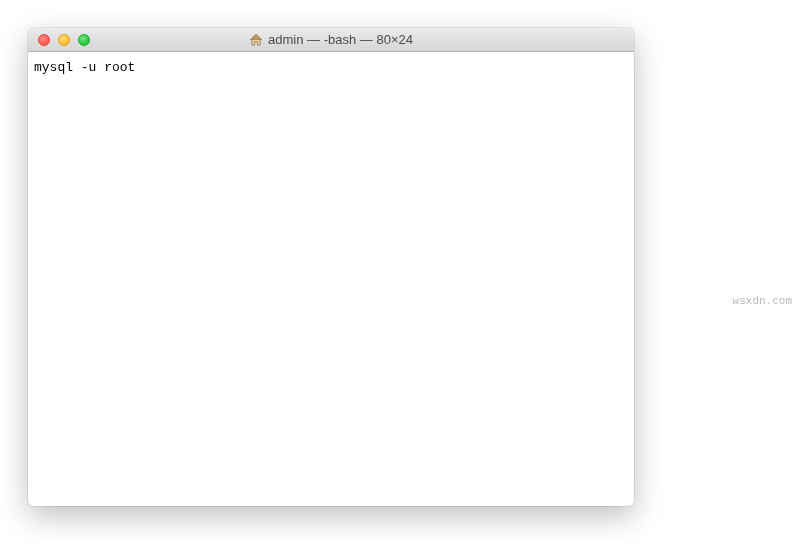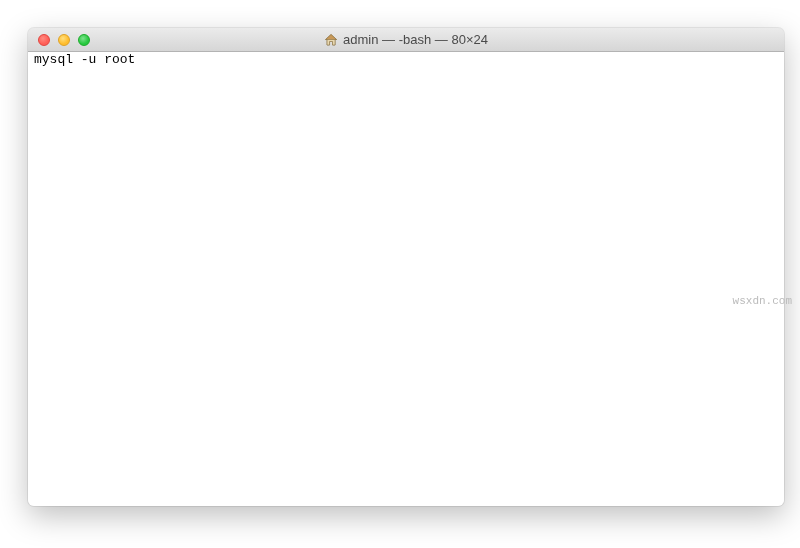--- a/index.html
+++ b/index.html
@@ -13,21 +13,21 @@
       height: 548px;
       background: #ffffff;
       font-family: -apple-system, BlinkMacSystemFont, "Helvetica Neue", sans-serif;
       position: relative;
     }
     
     .terminal-window {
       position: absolute;
       top: 28px;
       left: 28px;
-      width: 756px;
+      width: 606px;
       height: 478px;
       background: #e5e5e5;
       border-radius: 6px;
       box-shadow: 0 10px 30px rgba(0,0,0,0.25), 0 0 0 1px rgba(0,0,0,0.08);
       overflow: hidden;
     }
     
     .titlebar {
       height: 24px;
       background: linear-gradient(to bottom, #ebebeb 0%, #d6d6d6 100%);
@@ -78,21 +78,21 @@
     
     .home-icon {
       width: 14px;
       height: 14px;
       display: inline-flex;
       align-items: center;
       justify-content: center;
     }
     
     .terminal-content {
-      padding: 0 6px;
+      padding: 8px 6px;
       font-family: "Menlo", "Monaco", "Courier New", monospace;
       font-size: 13px;
       color: #000000;
       line-height: 1.3;
       background: #ffffff;
       height: calc(100% - 24px);
     }
     
     .watermark {
       position: absolute;

